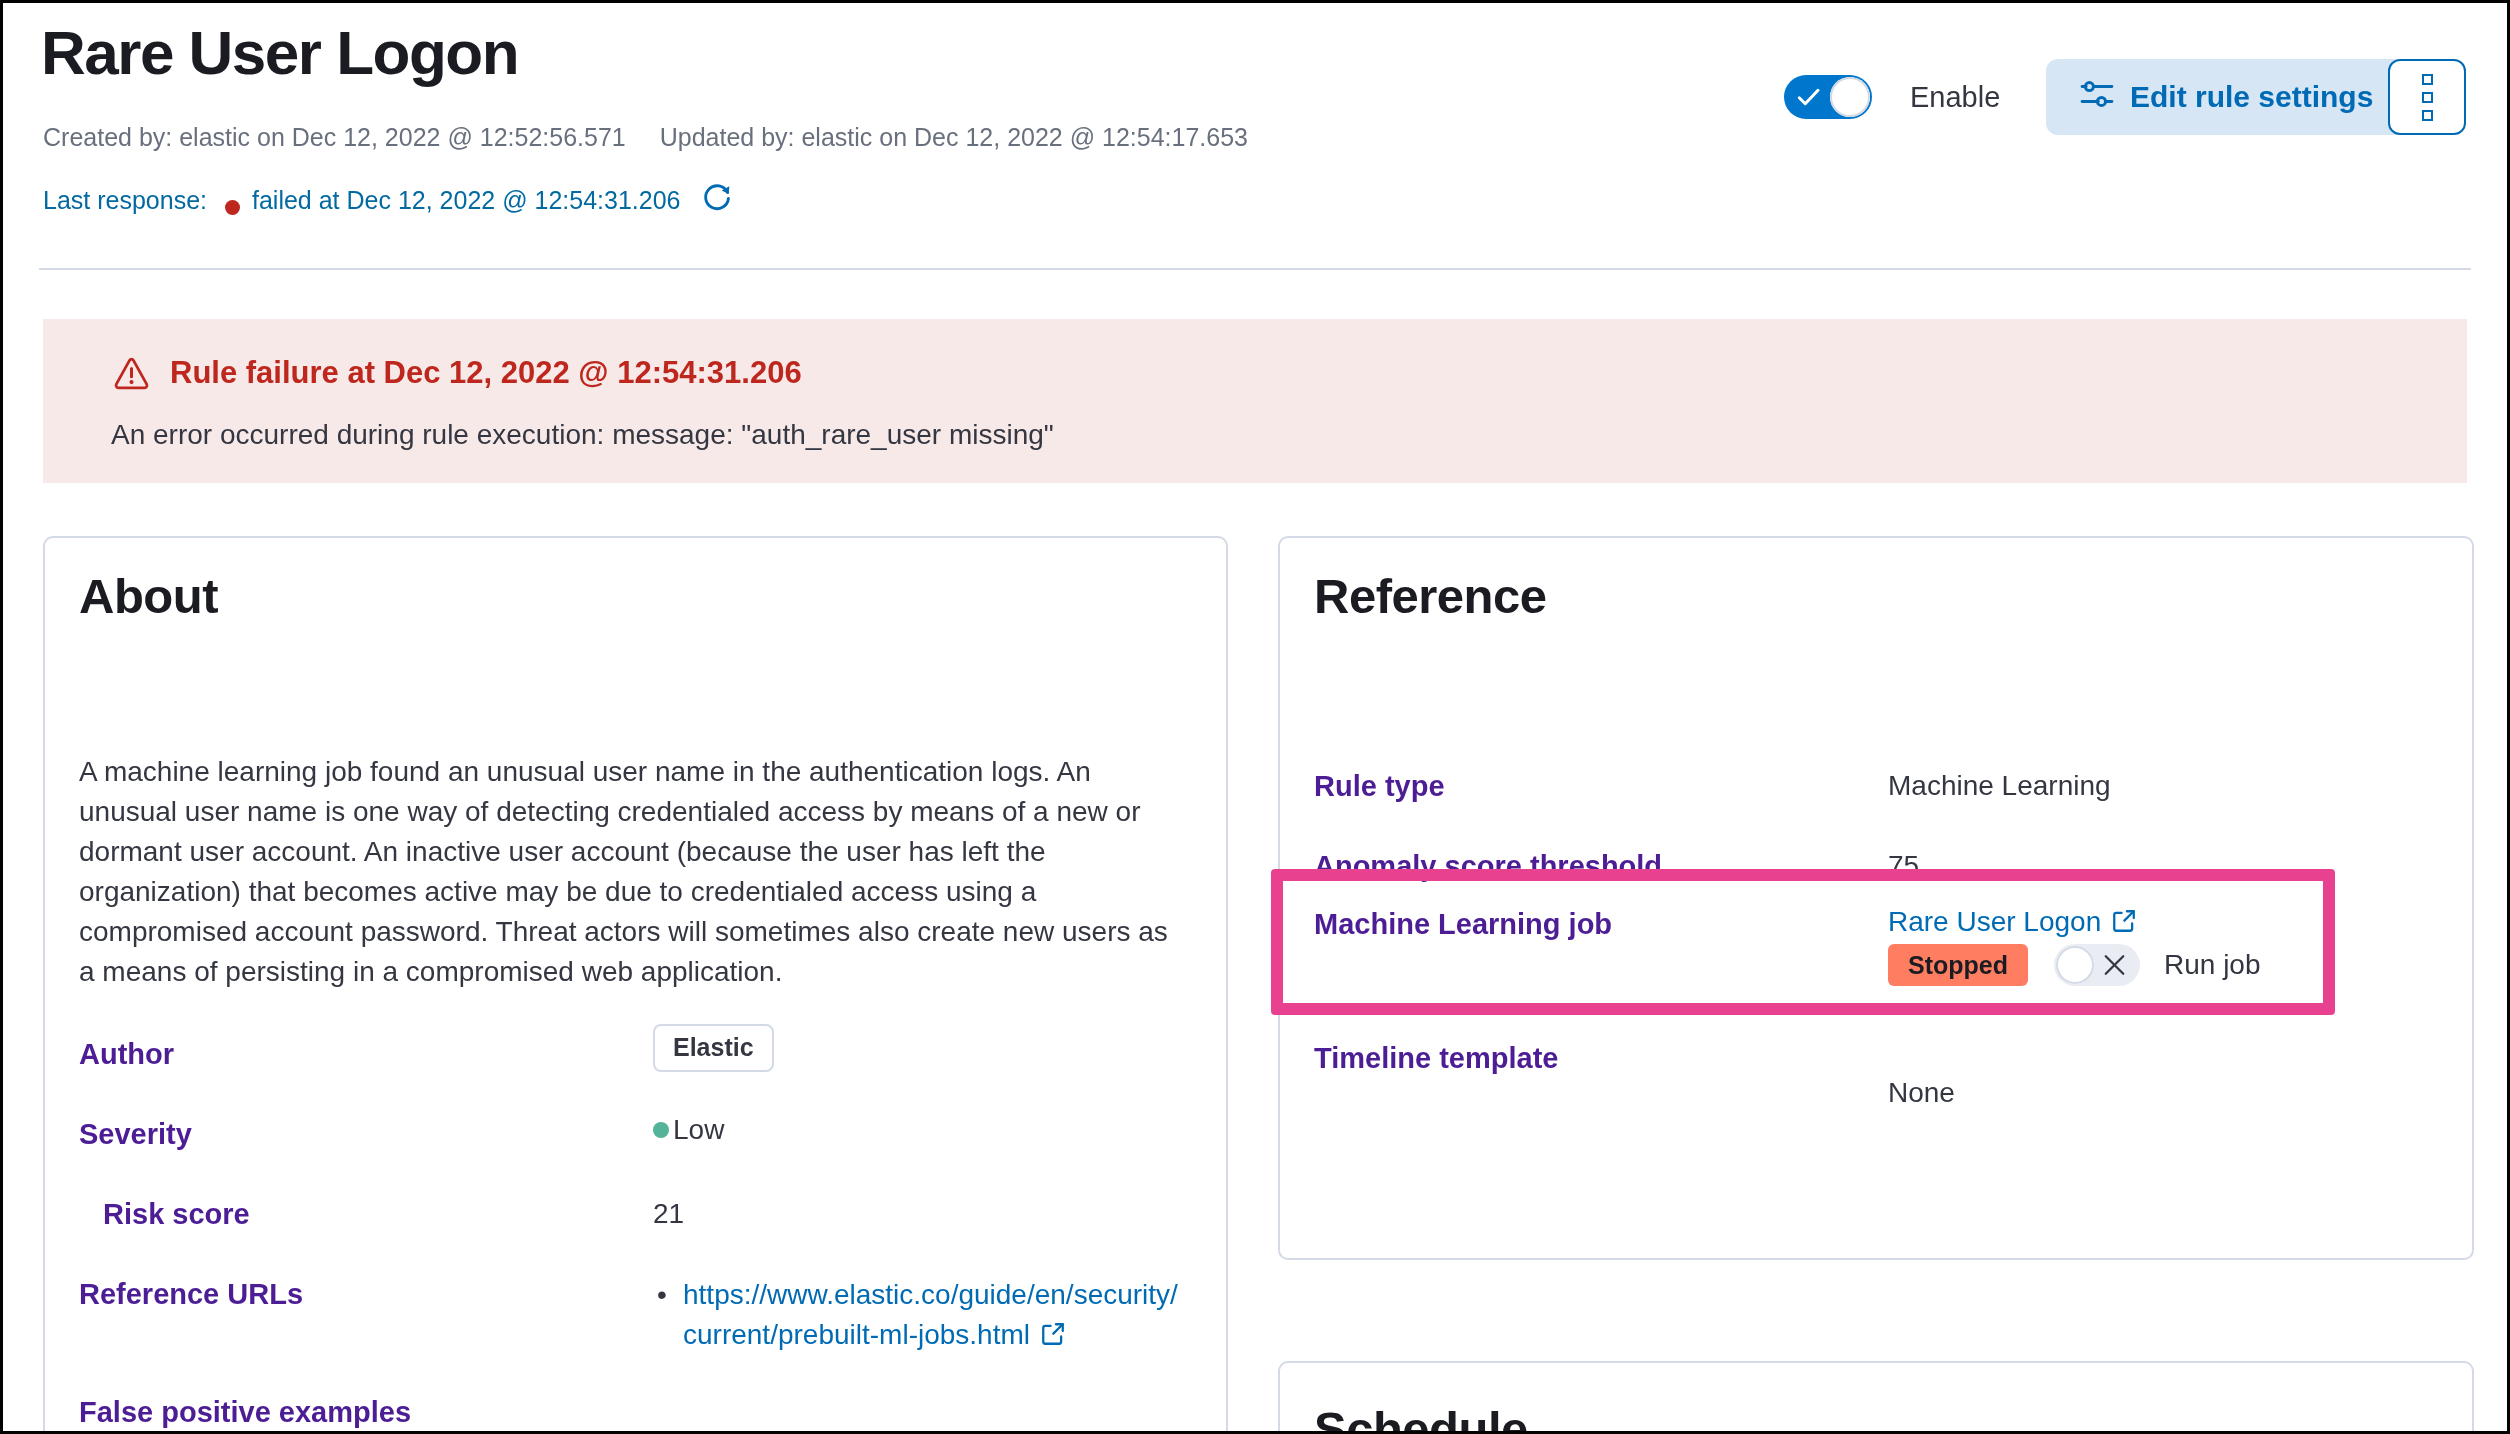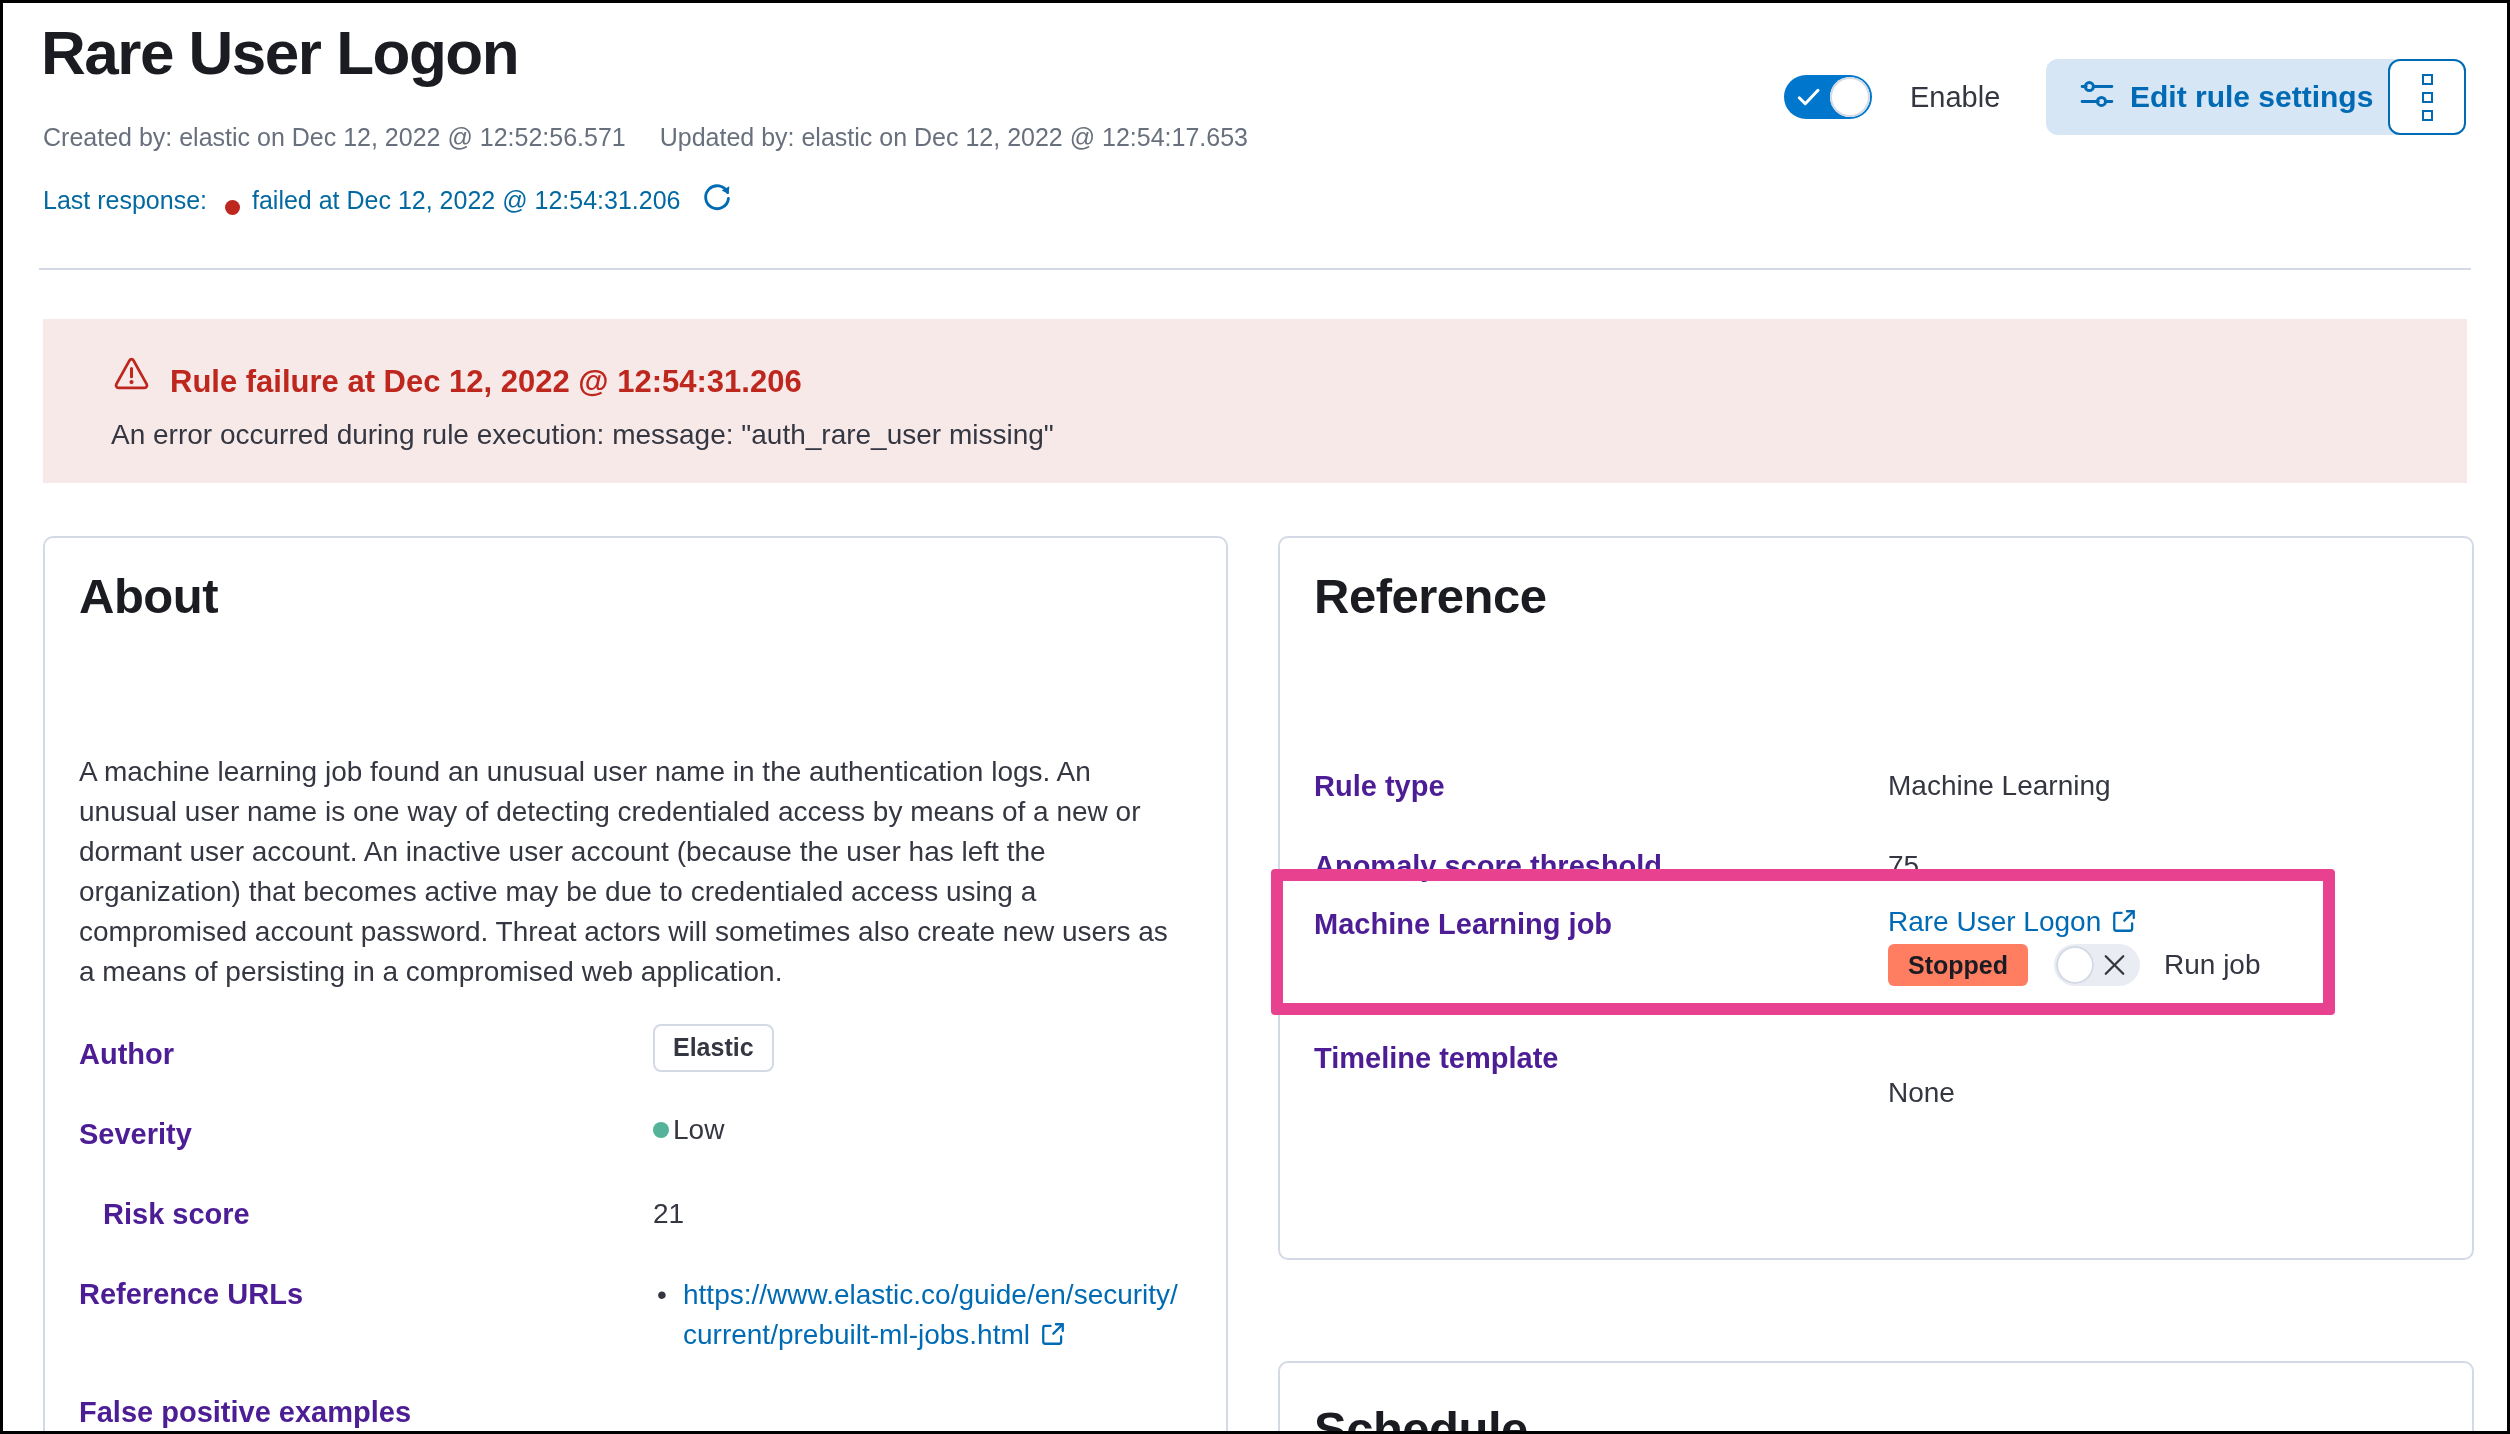--- a/index.html
+++ b/index.html
@@ -29,21 +29,21 @@
   .switch.off .glyph { right:15px; }
   .edit-btn { position:absolute; left:2043px; top:56px; height:76px; padding:0 34px; display:flex; align-items:center; gap:16px;
     background:#d6e6f5; border:none; border-radius:12px; color:#006bb4; font-size:30px; font-weight:600;
     font-family:"Liberation Sans", sans-serif; cursor:pointer; }
   .kebab-btn { position:absolute; left:2385px; top:56px; width:78px; height:76px; background:#fff; border:2px solid #006bb4;
     border-radius:12px; display:flex; flex-direction:column; align-items:center; justify-content:center; gap:7px; cursor:pointer; }
   .kebab-btn .sq { width:11px; height:11px; border:2px solid #006bb4; background:#fff; }
   .divider { position:absolute; left:36px; right:36px; top:265px; height:2px; background:#d3dae6; }
   
   .callout { position:absolute; left:40px; right:40px; top:316px; height:164px; background:#f8e9e9; }
-  .callout-title { position:absolute; left:70px; top:36px; display:flex; align-items:flex-end; gap:20px; color:#bd271e; font-size:31px; font-weight:600; }
+  .callout-title { position:absolute; left:70px; top:36px; display:flex; align-items:flex-start; gap:20px; color:#bd271e; font-size:31px; font-weight:600; }
   .callout-body { position:absolute; left:68px; top:100px; font-size:28px; color:#343741; }
   
   .panel { position:absolute; background:#fff; border:2px solid #d3dae6; border-radius:10px; }
   .panel-about { left:40px; top:533px; width:1185px; height:990px; }
   .panel-definition { left:1275px; top:533px; width:1196px; height:724px; }
   .panel-schedule { left:1275px; top:1358px; width:1196px; height:160px; }
   .panel-title { position:absolute; left:34px; top:30px; font-size:49px; font-weight:700; color:#1a1c21; letter-spacing:-0.5px; }
   .about-desc { position:absolute; left:34px; top:214px; width:1092px; font-size:28px; line-height:40px; color:#343741; }
   .row-label { position:absolute; left:34px; font-size:29px; font-weight:700; color:#4c1d95; }
   .row-value { position:absolute; left:608px; font-size:28px; color:#343741; }

